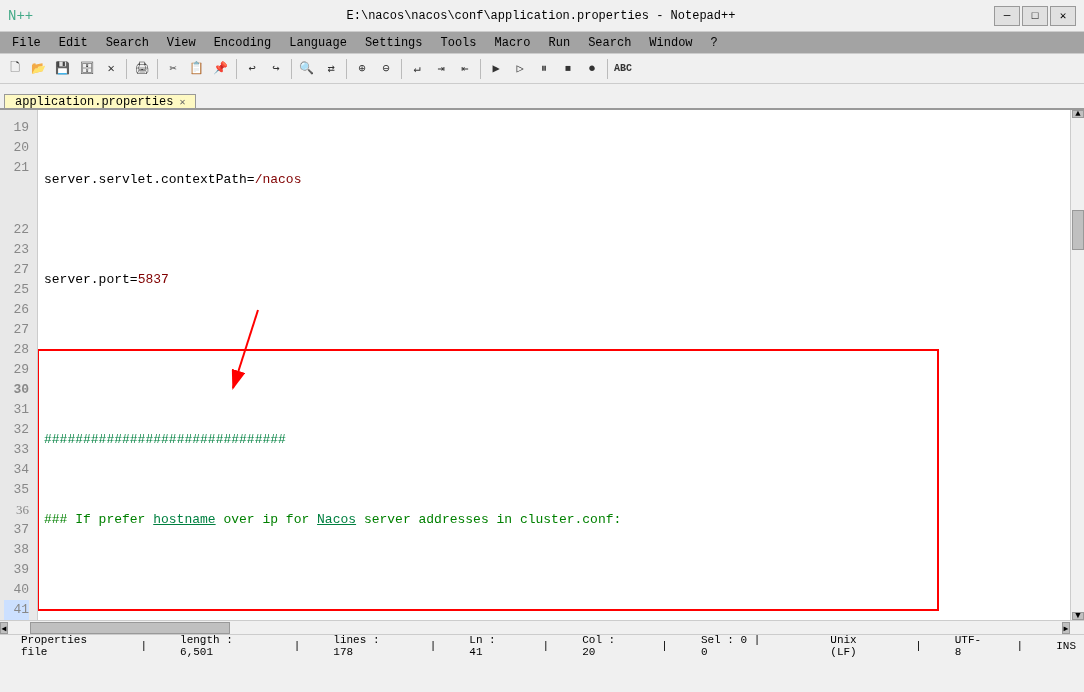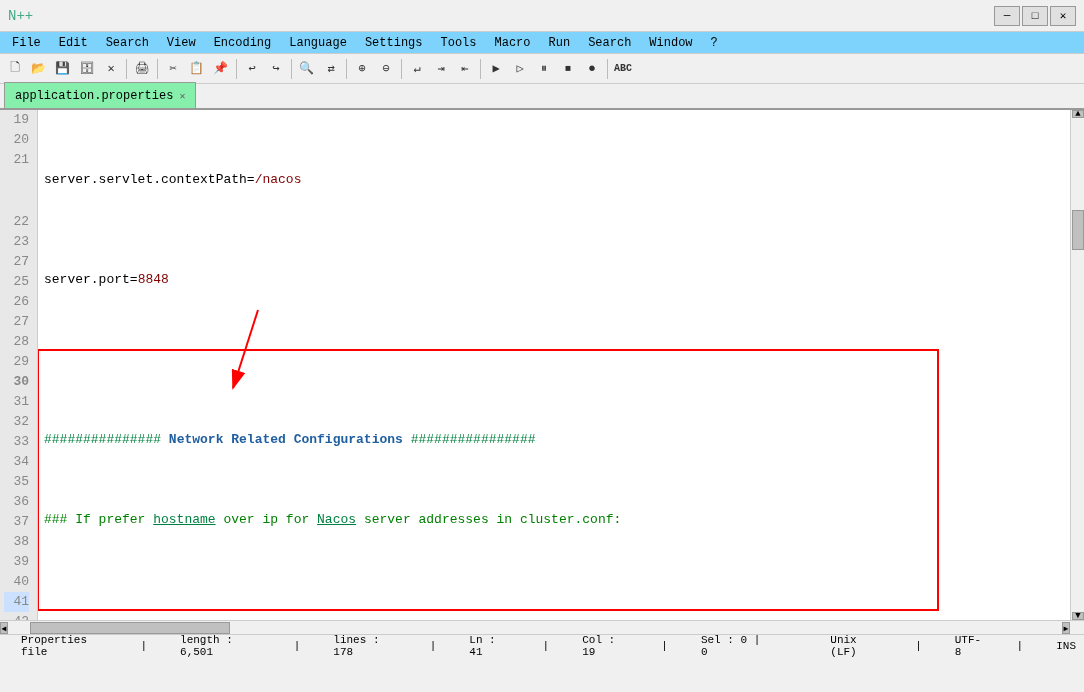--- a/index.html
+++ b/index.html
@@ -21,21 +21,21 @@
       width: 26px; height: 20px;
       background: #e0e0e0;
       border: 1px solid #999;
       display: flex; align-items: center; justify-content: center;
       font-size: 11px; cursor: pointer;
     }
     .win-btn.close { background: #e0e0e0; }
     
     
     #menu-bar {
-      background: #7dd3fc;
+      background: #a3a3a3;
       height: 22px;
       display: flex;
       align-items: center;
       padding: 0 4px;
       border-bottom: 1px solid #ccc;
       font-size: 12px;
       gap: 2px;
     }
     .menu-item {
       padding: 2px 8px;
@@ -66,44 +66,44 @@
     
     #tab-bar {
       background: #f0f0f0;
       height: 26px;
       display: flex;
       align-items: flex-end;
       border-bottom: 2px solid #999;
       padding-left: 4px;
     }
     .tab {
-      background: #86efac;
+      background: #fef9c3;
       border: 1px solid #999;
       border-bottom: none;
       padding: 3px 10px;
       font-size: 12px;
       cursor: pointer;
       display: flex; align-items: center; gap: 6px;
-      height: 26px;
+      height: 14px;
     }
     .tab .tab-close { font-size: 10px; color: #666; }
     
     
     #editor-container {
       display: flex;
       height: calc(692px - 32px - 22px - 30px - 26px - 22px);
       background: #fff;
       overflow: hidden;
       position: relative;
     }
     
     #line-numbers {
       background: #e8e8e8;
       color: #888;
-      padding: 0 8px 0 4px;
+      padding: 8px 8px 0 4px;
       text-align: right;
       font-size: 13px;
       line-height: 20px;
       min-width: 38px;
       user-select: none;
       border-right: 1px solid #ccc;
       overflow: hidden;
     }
     
     #code-area {
@@ -189,20 +189,21 @@
       z-index: 10;
     }
   </style>
 </head>
 <body>
 
 <div id="title-bar">
   <div style="width:80px; display:flex; align-items:center; gap:4px;">
     <span style="color:#4a8; font-size:14px;">N++</span>
   </div>
+  <div id="title-text">E:\nacos\nacos\conf\application.properties - Notepad++</div>
   <div id="window-controls">
     <div class="win-btn">─</div>
     <div class="win-btn">□</div>
     <div class="win-btn close">✕</div>
   </div>
 </div>
 
 <div id="menu-bar">
   <span class="menu-item">File</span>
   <span class="menu-item">Edit</span>
@@ -276,47 +277,47 @@
       <div style="line-height:20px;">26</div>
       <div style="line-height:20px;">27</div>
       <div style="line-height:20px;">28</div>
       <div style="line-height:20px;">29</div>
       <div style="line-height:20px;font-weight:bold;">30</div>
       <div style="line-height:20px;">31</div>
       <div style="line-height:20px;">32</div>
       <div style="line-height:20px;">33</div>
       <div style="line-height:20px;">34</div>
       <div style="line-height:20px;">35</div>
-      <div style="line-height:20px;">36</div>
+      <div style="line-height:20px;font-family:Liberation Serif, serif;">36</div>
       <div style="line-height:20px;">37</div>
       <div style="line-height:20px;">38</div>
       <div style="line-height:20px;">39</div>
       <div style="line-height:20px;">40</div>
       <div style="line-height:20px; background:#cce0ff;">41</div>
       <div style="line-height:20px;">42</div>
       <div style="line-height:20px;">43</div>
       <div style="line-height:20px;">44</div>
     </div>
 
     <div id="code-area" style="flex:1; overflow:hidden; position:relative;">
       <div id="code-lines">
         
         <div class="code-line">
           <span class="c-plain">server.servlet.contextPath=<span style="color:#800000;">/nacos</span></span>
         </div>
         
         
         <div class="code-line">
-          <span class="c-plain">server.port=<span style="color:#800000;">8848</span></span>
+          <span class="c-plain">server.port=<span style="color:#800000;">5837</span></span>
         </div>
         
         <div class="code-line"></div>
         
         <div class="code-line">
-          <span style="color:#008040;">###############</span><span style="color:#2060a0; font-weight:bold;"> Network Related Configurations </span><span style="color:#008040;">###############</span><span style="color:#008040;">#</span>
+          <span style="color:#008040;">###############</span><span style="color:#008040;">###############</span><span style="color:#008040;">#</span>
         </div>
         
         <div class="code-line">
           <span class="c-comment-hash">### If prefer </span><span style="color:#008040; text-decoration:underline;">hostname</span><span class="c-comment-hash"> over ip for </span><span style="color:#008040; text-decoration:underline;">Nacos</span><span class="c-comment-hash"> server addresses in cluster.conf:</span>
         </div>
         
         
         
         
         
@@ -385,21 +386,21 @@
 
   <div id="status-bar">
     <span>Properties file</span>
     <span class="status-sep">|</span>
     <span>length : 6,501</span>
     <span class="status-sep">|</span>
     <span>lines : 178</span>
     <span class="status-sep">|</span>
     <span>Ln : 41</span>
     <span class="status-sep">|</span>
-    <span>Col : 19</span>
+    <span>Col : 20</span>
     <span class="status-sep">|</span>
     <span>Sel : 0 | 0</span>
     <span style="flex:1;"></span>
     <span>Unix (LF)</span>
     <span class="status-sep">|</span>
     <span>UTF-8</span>
     <span class="status-sep">|</span>
     <span>INS</span>
   </div>
 </div>

